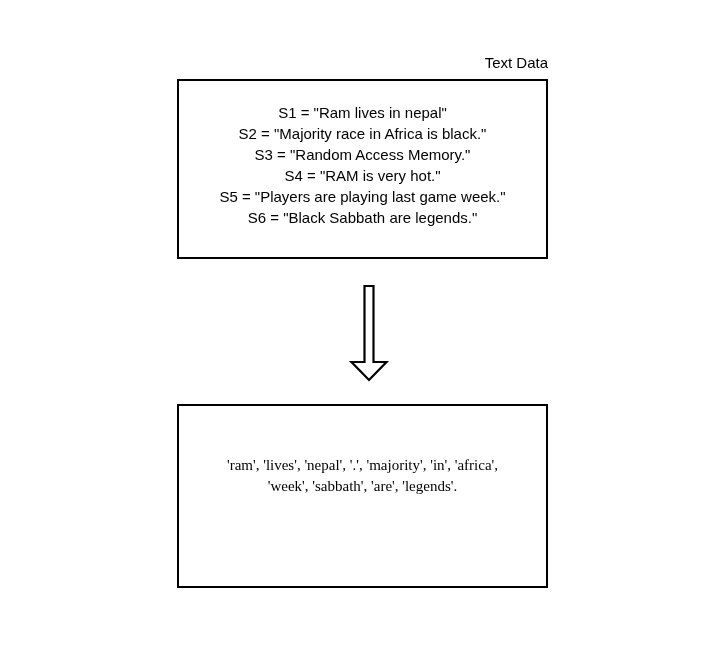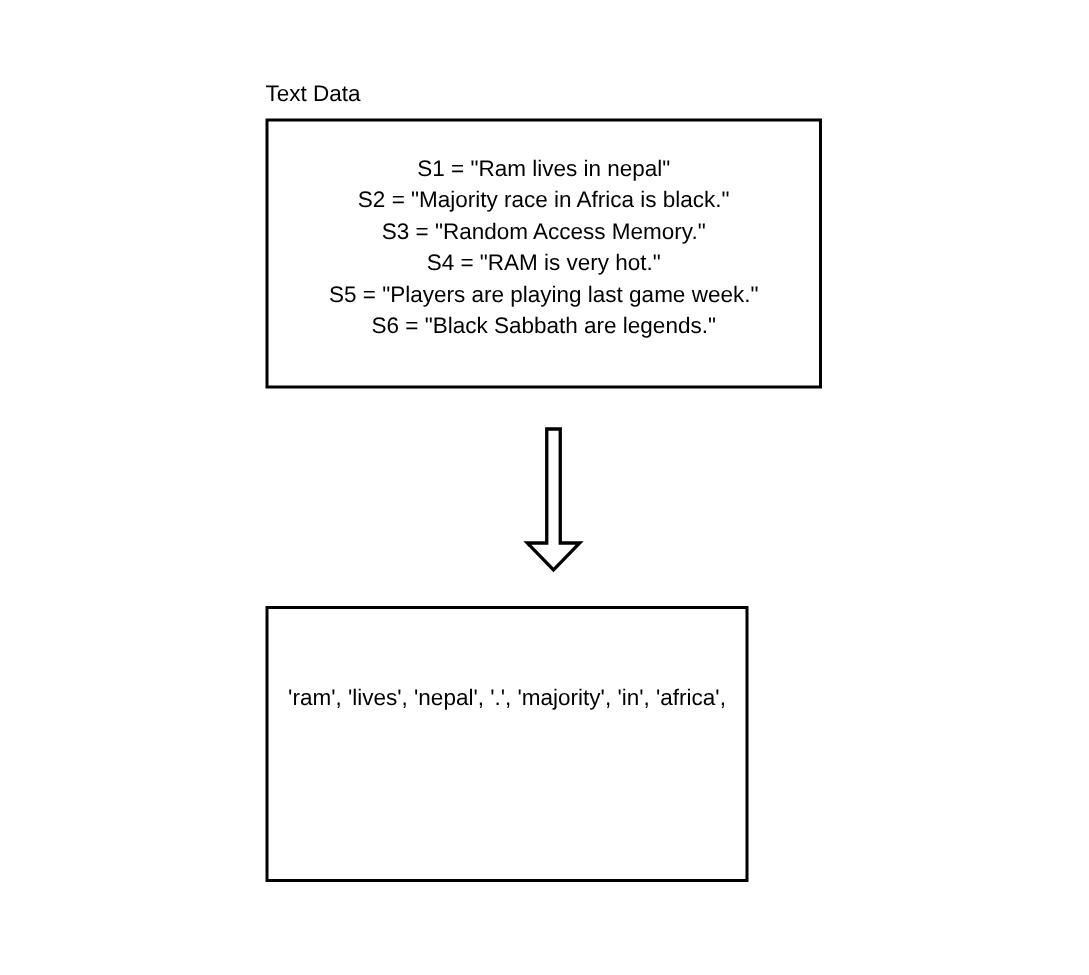--- a/index.html
+++ b/index.html
@@ -24,21 +24,21 @@
     width: 726px;
     height: 650px;
   }
 
   
   .diagram-title {
     position: absolute;
     left: 177px;
     top: 53px;
     width: 371px;
-    text-align: left;
+    text-align: right;
     font-size: 15px;
     line-height: 20px;
     color: #000000;
     white-space: nowrap;
   }
 
   
   .node-box {
     position: absolute;
     box-sizing: border-box;
@@ -49,22 +49,23 @@
   #text-data-box {
     left: 177px;
     top: 79px;
     width: 371px;
     height: 180px;
   }
 
   #tokens-box {
     left: 177px;
     top: 404px;
-    width: 322px;
+    width: 371px;
     height: 184px;
+    font-family: Liberation Serif, serif;
   }
 
   .box-lines {
     position: absolute;
     left: 0;
     width: 100%;
     text-align: center;
     font-size: 15px;
     line-height: 21px;
   }
@@ -109,16 +110,17 @@
     </div>
   </div>
 
   <svg id="flow-arrow" viewBox="0 0 52 106" xmlns="http://www.w3.org/2000/svg">
     <polygon points="18.5,6 27.5,6 27.5,82 40.5,82 23,100 5.5,82 18.5,82" fill="#ffffff" stroke="#000000" stroke-width="2.2" stroke-linejoin="miter"></polygon>
   </svg>
 
   <div class="node-box" id="tokens-box">
     <div class="box-lines" id="tokens-lines">
       <span class="box-line">'ram', 'lives', 'nepal', '.', 'majority', 'in', 'africa',</span>
+      <span class="box-line">'week', 'sabbath', 'are', 'legends'.</span>
     </div>
   </div>
 
 </div>
 
 </body></html>

